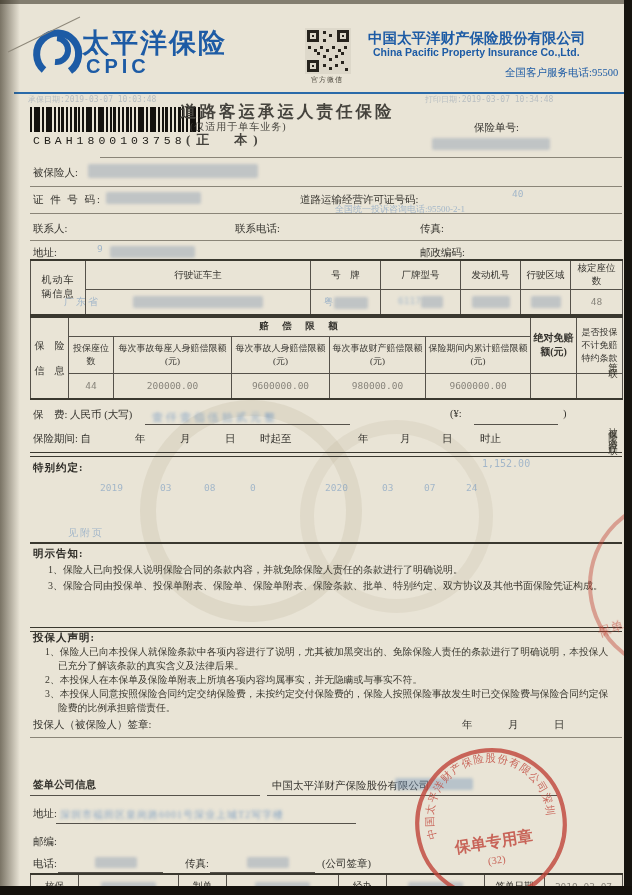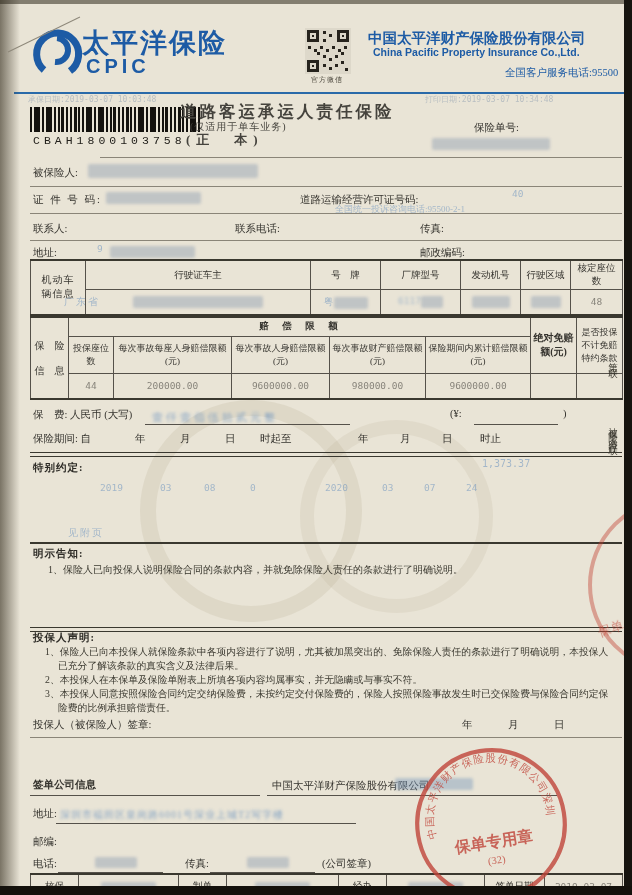--- a/index.html
+++ b/index.html
@@ -195,21 +195,21 @@
       <td></td>
       <td></td>
     </tr>
   </tbody>
     </table>
 
   <div class="abs lbl" style="left:33px;top:408px;">保　费: 人民币 (大写)</div>
   <div class="abs valcjk blurtxt" style="left:152px;top:410px;font-size:11px;letter-spacing:3px;">壹仟壹佰伍拾贰元整</div>
   <div class="abs hrd" style="left:145px;top:424px;width:205px;"></div>
   <div class="abs lbl" style="left:450px;top:408px;">(¥:</div>
-  <div class="abs val faint" style="left:482px;top:410px;font-size:10px;">1,373.37</div>
+  <div class="abs val faint" style="left:482px;top:410px;font-size:10px;">1,152.00</div>
   <div class="abs lbl" style="left:563px;top:408px;">)</div>
   <div class="abs hrd" style="left:474px;top:424px;width:84px;"></div>
 
   <div class="abs lbl" style="left:33px;top:432px;">保险期间: 自</div>
   <div class="abs val faint" style="left:100px;top:434px;">2019</div>
   <div class="abs lbl" style="left:135px;top:432px;">年</div>
   <div class="abs val faint" style="left:160px;top:434px;">03</div>
   <div class="abs lbl" style="left:180px;top:432px;">月</div>
   <div class="abs val faint" style="left:204px;top:434px;">08</div>
   <div class="abs lbl" style="left:225px;top:432px;">日</div>
@@ -225,20 +225,21 @@
   <div class="abs lbl" style="left:480px;top:432px;">时止</div>
   <div class="abs dbl" style="left:30px;top:452px;width:592px;"></div>
 
   <div class="abs sec-title" style="left:33px;top:461px;">特别约定:</div>
   <div class="abs valcjk faint softblur" style="left:68px;top:478px;letter-spacing:2px;">见附页</div>
 
   <div class="abs hr2" style="left:30px;top:542px;width:592px;"></div>
   <div class="abs sec-title" style="left:33px;top:547px;">明示告知:</div>
   <div class="abs" style="left:48px;top:562px;width:566px;">
     <div class="item">1、保险人已向投保人说明保险合同的条款内容，并就免除保险人责任的条款进行了明确说明。</div>
+    <div class="item">3、保险合同由投保单、投保单附表、保险单、保险单附表、保险条款、批单、特别约定、双方协议及其他书面保险凭证构成。</div>
   </div>
   <div class="abs dbl" style="left:30px;top:627px;width:592px;"></div>
 
   <div class="abs sec-title" style="left:33px;top:631px;">投保人声明:</div>
   <div class="abs" style="left:45px;top:645px;width:572px;">
     <div class="item2">1、保险人已向本投保人就保险条款中各项内容进行了说明，尤其被加黑突出的、免除保险人责任的条款进行了明确说明，本投保人已充分了解该条款的真实含义及法律后果。</div>
     <div class="item2">2、本投保人在本保单及保险单附表上所填各项内容均属事实，并无隐瞒或与事实不符。</div>
     <div class="item2">3、本投保人同意按照保险合同约定交纳保险费，未按约定交付保险费的，保险人按照保险事故发生时已交保险费与保险合同约定保险费的比例承担赔偿责任。</div>
   </div>
 

